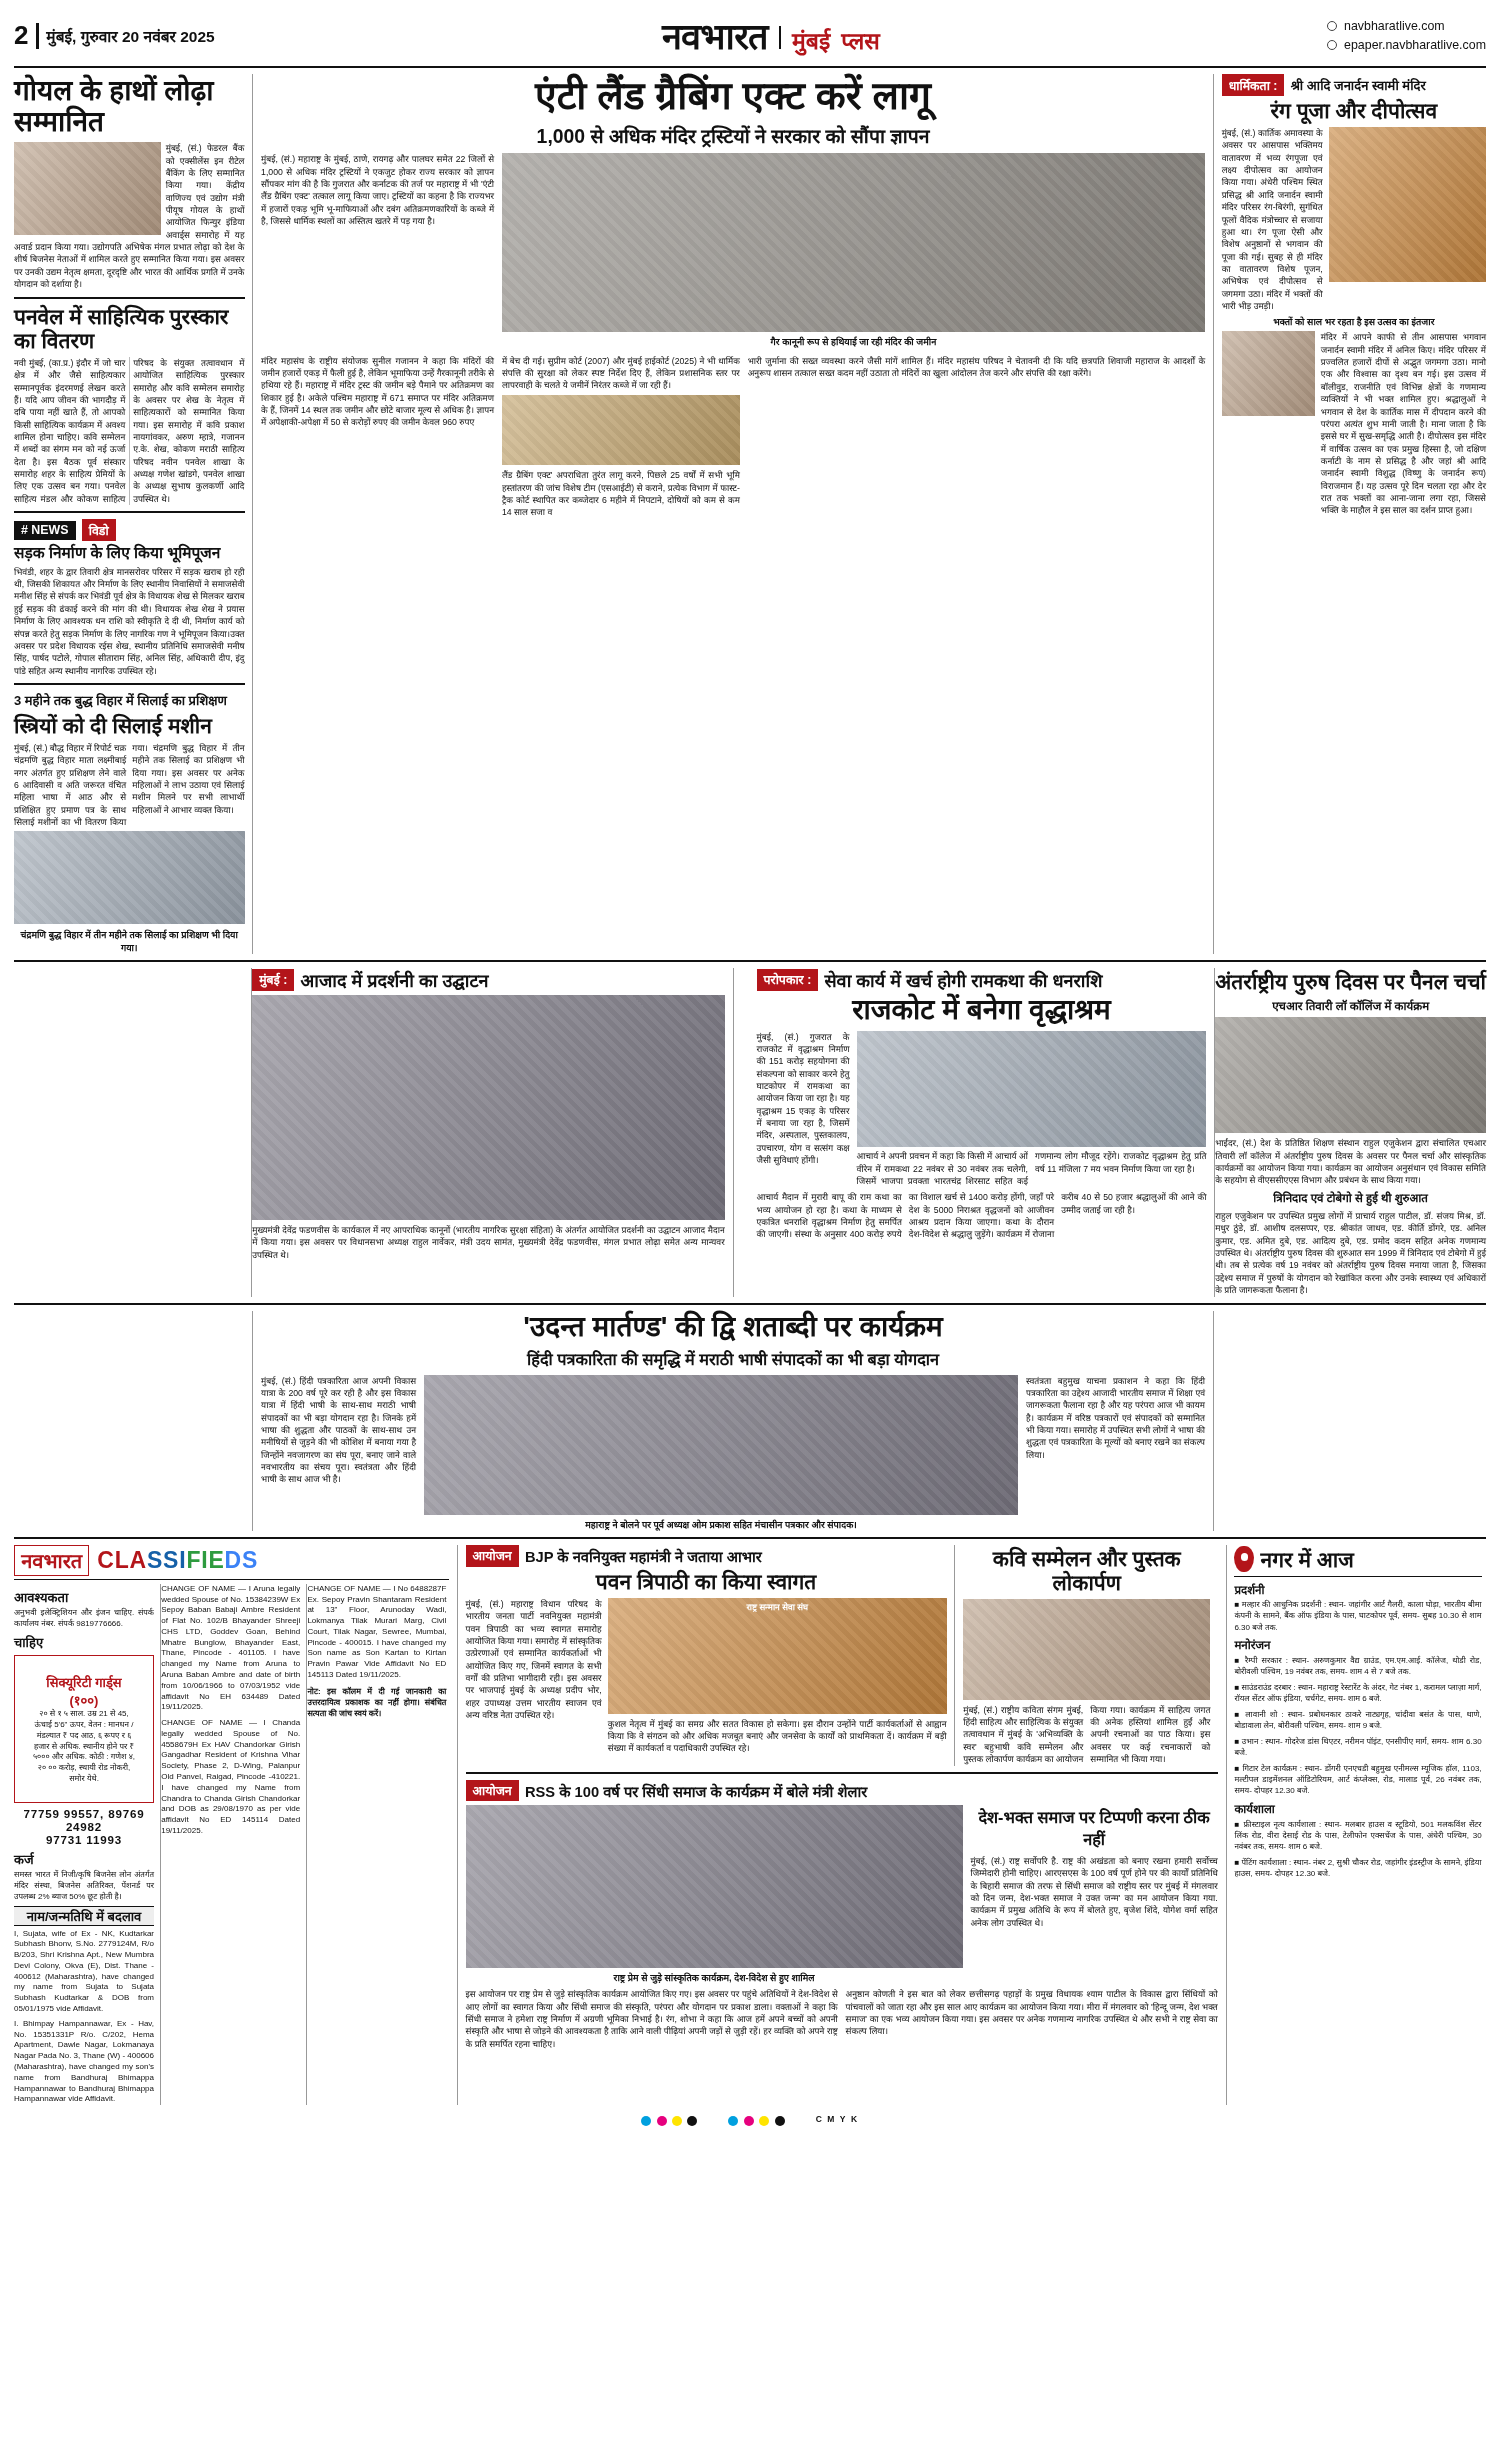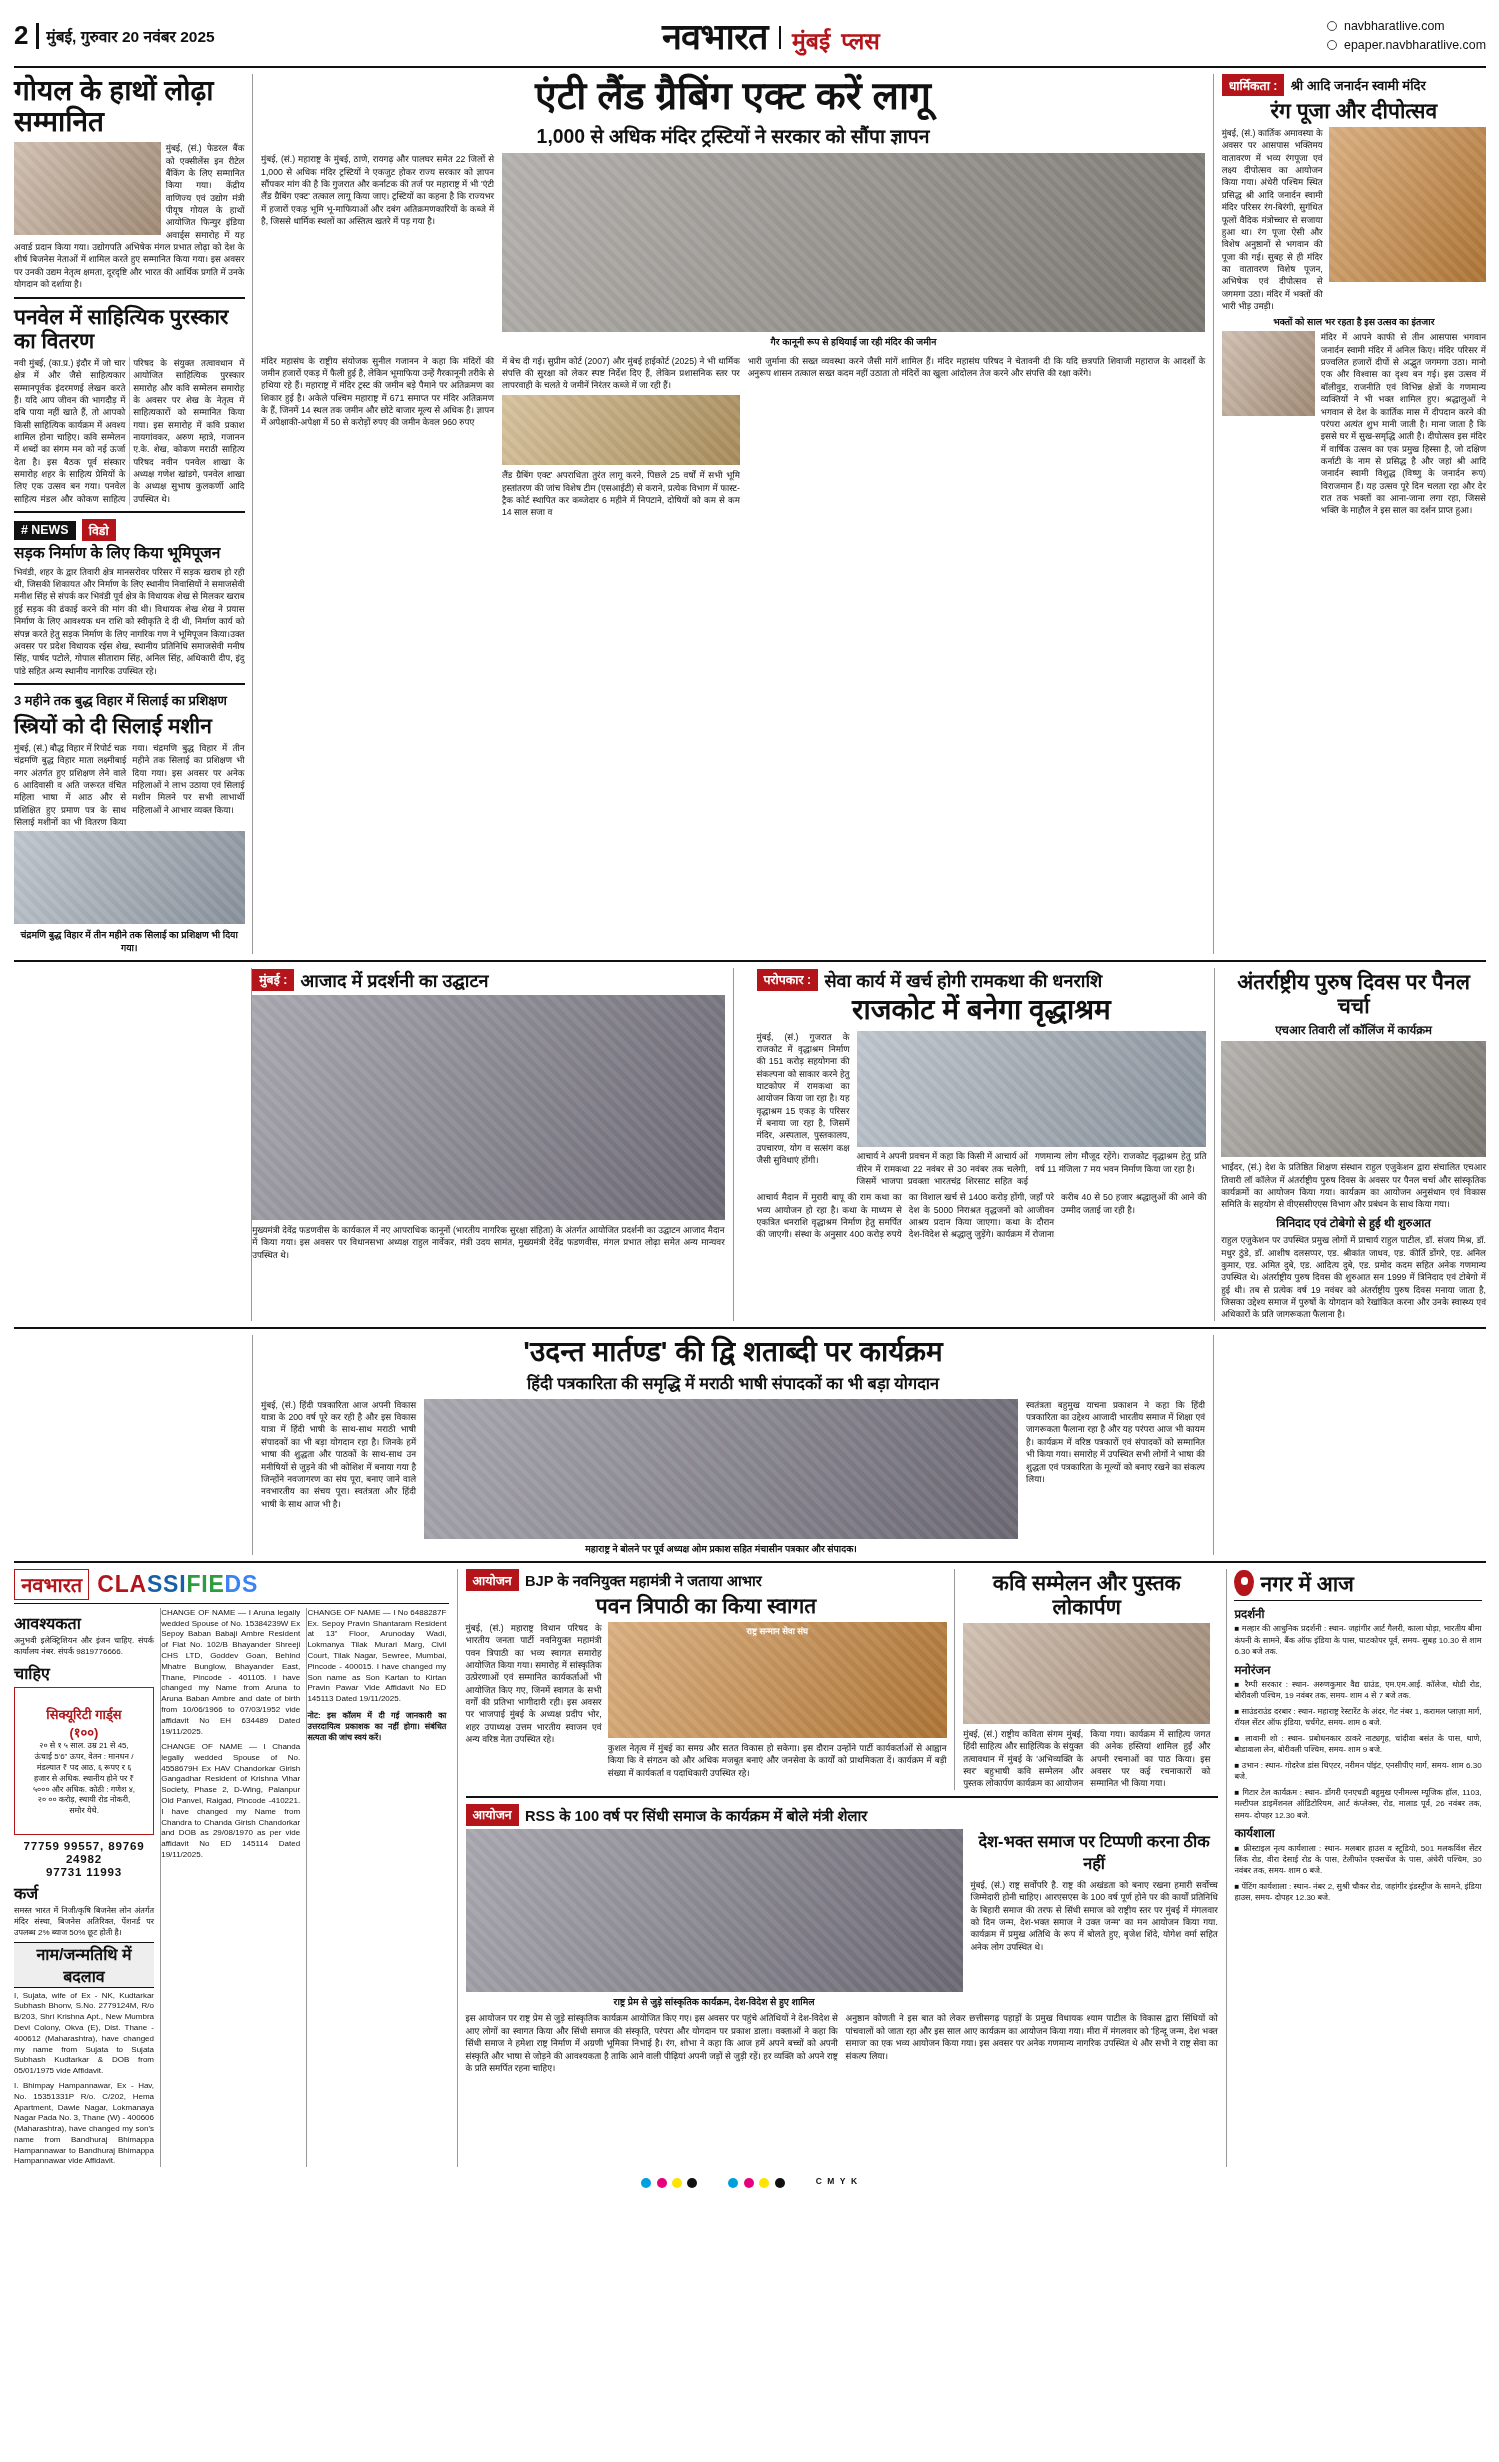--- a/index.html
+++ b/index.html
@@ -73,21 +73,21 @@
   .cols2 { column-count:2; column-gap:7.8px; column-rule:0.8px solid #bbb; }
 
   
   .cls-head { display:flex; align-items:center; gap:7.8px; border-bottom:1.6px solid #111; padding-bottom:3.1px;}
   .cls-logo { font-size:20px; font-weight:bold; border:1.6px solid #b3151a; color:#b3151a; padding:0.8px 6.2px;}
   .cls-word { font-size:23px; font-weight:bold; letter-spacing:0.8px; }
   .cls-word span:nth-child(1){color:#b3151a}
   .cls-word span:nth-child(2){color:#1560a8}
   .cls-word span:nth-child(3){color:#2e9b3f}
   .cls-word span:nth-child(4){color:#3b82f6}
-  .cls-sec-title { font-size:16px; font-weight:bold; margin:3.9px 0 2.3px; }
+  .cls-sec-title { font-size:13px; font-weight:bold; margin:3.9px 0 2.3px; }
   .cls-txt { font-size:8px; line-height:1.35; text-align:justify; }
   .box-red { border:1.6px solid #b3151a; padding:17px; margin:3.9px 0; }
   .red-title{ color:#b3151a; font-weight:bold; font-size:13px; text-align:center; }
   .phone { font-size:11.6px; font-weight:bold; text-align:center; letter-spacing:0.8px; }
 
   
   .nagar-head { display:flex; align-items:center; gap:6.2px; border-bottom:1.6px solid #111; padding-bottom:3.1px;}
   .pin { width:20px;height:26px;background:#b3151a;border-radius:10px 10px 10px 10px / 12.4px 12.4px 15.5px 15.5px; position:relative;}
   .pin::after{content:"";position:absolute;left:6.2px;top:7px;width:7.8px;height:7.8px;background:#fff;border-radius:50%;}
   .nagar-title{ font-size:21px; font-weight:bold; }
@@ -232,21 +232,21 @@
       <div style="display:flex;gap:7px">
         <div class="body-txt" style="width:93px">मुंबई, (सं.) गुजरात के राजकोट में वृद्धाश्रम निर्माण की 151 करोड़ सहयोगना की संकल्पना को साकार करने हेतु घाटकोपर में रामकथा का आयोजन किया जा रहा है। यह वृद्धाश्रम 15 एकड़ के परिसर में बनाया जा रहा है, जिसमें मंदिर, अस्पताल, पुस्तकालय, उपचारण, योग व सत्संग कक्ष जैसी सुविधाएं होंगी।</div>
         <div style="flex:1">
           <div class="photo p-cool" style="height:116px"></div>
           <div class="body-txt" style="margin-top:3.9px;column-count:2;column-gap:7px">आचार्य ने अपनी प्रवचन में कहा कि किसी में आचार्य ओं वीरेन में रामकथा 22 नवंबर से 30 नवंबर तक चलेगी, जिसमें भाजपा प्रवक्ता भारतचंद्र शिरसाट सहित कई गणमान्य लोग मौजूद रहेंगे। राजकोट वृद्धाश्रम हेतु प्रति वर्ष 11 मंजिला 7 मय भवन निर्माण किया जा रहा है।</div>
         </div>
       </div>
       <div class="body-txt" style="margin-top:3.9px;column-count:3;column-gap:7px">आचार्य मैदान में मुरारी बापू की राम कथा का भव्य आयोजन हो रहा है। कथा के माध्यम से एकत्रित धनराशि वृद्धाश्रम निर्माण हेतु समर्पित की जाएगी। संस्था के अनुसार 400 करोड़ रुपये का विशाल खर्च से 1400 करोड़ होंगी, जहाँ परे देश के 5000 निराश्रत वृद्धजनों को आजीवन आश्रय प्रदान किया जाएगा। कथा के दौरान देश-विदेश से श्रद्धालु जुड़ेंगे। कार्यक्रम में रोजाना करीब 40 से 50 हजार श्रद्धालुओं की आने की उम्मीद जताई जा रही है।</div>
     </div>
 
-    <div style="width:276px;padding-left:6px" class="vrule">
+    <div style="width:276px;padding-left:0" class="vrule">
       <h3 class="head-m center">अंतर्राष्ट्रीय पुरुष दिवस पर पैनल चर्चा</h3>
       <div class="subhead" style="font-size:11.6px">एचआर तिवारी लॉ कॉलिंज में कार्यक्रम</div>
       <div class="photo p-crowd" style="height:116px"></div>
       <div class="body-txt" style="margin-top:3.9px">भाईंदर, (सं.) देश के प्रतिष्ठित शिक्षण संस्थान राहुल एजुकेशन द्वारा संचालित एचआर तिवारी लॉ कॉलेज में अंतर्राष्ट्रीय पुरुष दिवस के अवसर पर पैनल चर्चा और सांस्कृतिक कार्यक्रमों का आयोजन किया गया। कार्यक्रम का आयोजन अनुसंधान एवं विकास समिति के सहयोग से वीएससीएएस विभाग और प्रबंधन के साथ किया गया।</div>
       <div class="subhead" style="font-size:11.6px;margin-top:3.9px">त्रिनिदाद एवं टोबेगो से हुई थी शुरुआत</div>
       <div class="body-txt">राहुल एजुकेशन पर उपस्थित प्रमुख लोगों में प्राचार्य राहुल पाटील, डॉ. संजय मिश्र, डॉ. मधुर ठुंडे, डॉ. आशीष दलसप्पर, एड. श्रीकांत जाधव, एड. कीर्ति डोंगरे, एड. अनिल कुमार, एड. अमित दुबे, एड. आदित्य दुबे, एड. प्रमोद कदम सहित अनेक गणमान्य उपस्थित थे। अंतर्राष्ट्रीय पुरुष दिवस की शुरुआत सन 1999 में त्रिनिदाद एवं टोबेगो में हुई थी। तब से प्रत्येक वर्ष 19 नवंबर को अंतर्राष्ट्रीय पुरुष दिवस मनाया जाता है, जिसका उद्देश्य समाज में पुरुषों के योगदान को रेखांकित करना और उनके स्वास्थ्य एवं अधिकारों के प्रति जागरूकता फैलाना है।</div>
     </div>
   </div>
 
   <div class="hr-thick"></div>

